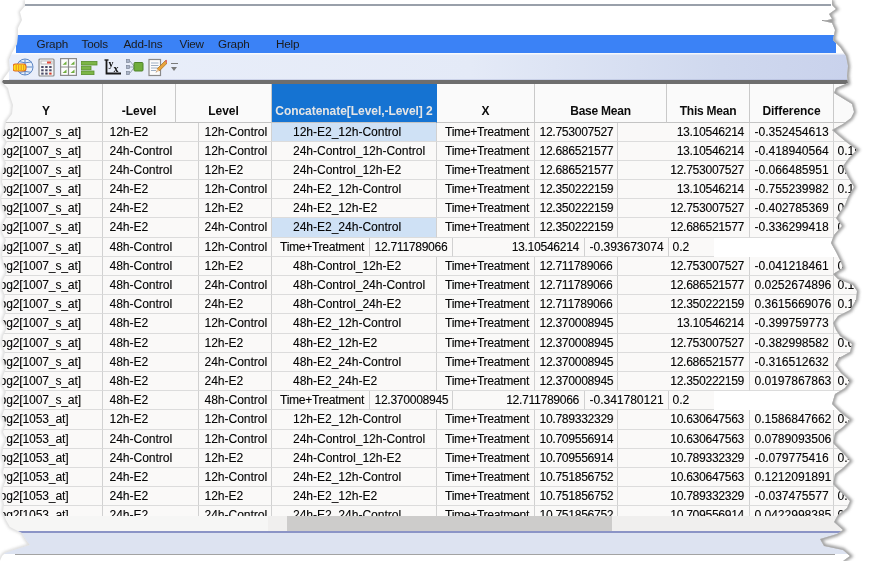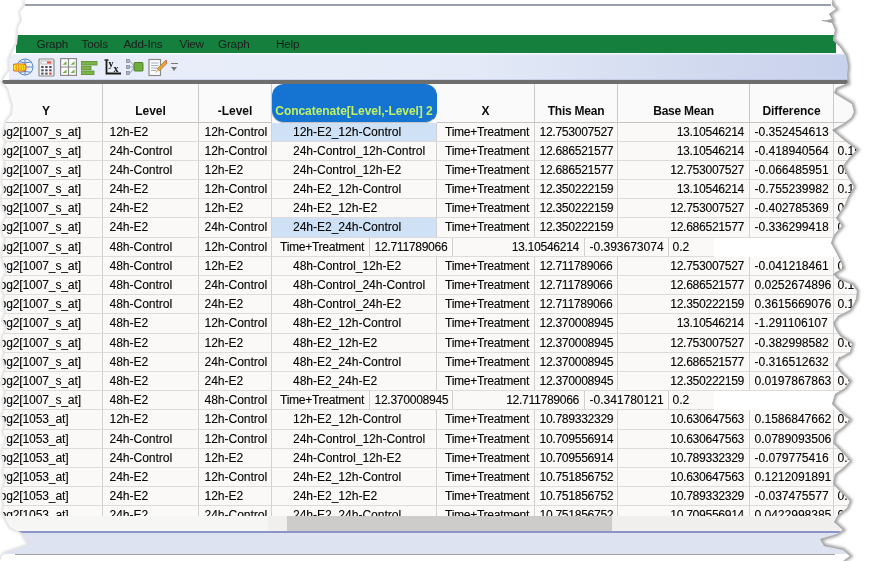--- a/index.html
+++ b/index.html
@@ -1,19 +1,19 @@
 <!DOCTYPE html>
 <html><head><meta charset="utf-8"><style>
 * { margin:0; padding:0; box-sizing:border-box; }
 html,body { background:#fff; }
 #shot { position:relative; width:872px; height:561px; overflow:hidden; background:#fff;
   font-family:"Liberation Sans",sans-serif; }
 .topline { position:absolute; left:25px; top:4.2px; width:806px; height:1.5px; background:#99a0aa; }
 .topdash { position:absolute; left:822px; top:19.5px; width:10px; height:1.4px; background:#9a9a9a; }
-.menubar { position:absolute; left:16px; top:34.5px; width:820px; height:18.5px; background:#15803d; }
+.menubar { position:absolute; left:16px; top:34.5px; width:820px; height:18.5px; background:#3b82f6; }
 .mi { position:absolute; top:2.5px; font-size:11.7px; letter-spacing:-0.2px; color:#1b1b1b; }
 .toolbar { position:absolute; left:9px; top:53px; width:839px; height:27px;
   background:linear-gradient(90deg,#eaeffa 0%,#e4eaf7 55%,#cfd8ee 85%,#c9d2ec 100%); box-shadow:inset 0 1.5px 0 rgba(255,255,255,0.75), inset 0 -1px 0 rgba(160,170,205,0.35); border-radius:3px 0 0 0; }
 .tbi { position:absolute; top:58px; }
 .darkband { position:absolute; left:2px; top:80px; width:846px; height:4.2px; background:#6e6e6e; }
 
 #tbl { position:absolute; left:-10px; top:84px; width:895px; height:441.7px; }
 #tclip { position:absolute; left:0; top:84px; width:872px; height:432.5px; overflow:hidden; }
 .thead { display:flex; height:38.5px; background:#fafafa; }
 .th { font-weight:bold; font-size:12px; letter-spacing:-0.05px; color:#0c0c0c; display:flex;
@@ -26,21 +26,21 @@
 .c0 { width:113px; padding-left:7px; letter-spacing:-0.1px; }
 .c1 { width:96px; padding-left:6.5px; }
 .c2 { width:73px; padding-left:5.5px; }
 .c3 { width:165px; padding-left:21px; }
 .c4 { width:98px; padding-left:8px; letter-spacing:-0.25px; }
 .c5 { width:83px; padding-left:4.5px; letter-spacing:-0.25px; }
 .c6 { width:132px; text-align:right; padding-right:5px; letter-spacing:-0.25px; }
 .c7 { width:84px; padding-left:4.5px; }
 .c8 { width:45px; padding-left:3.5px; border-right:none; }
 .hl { background:#cfe1f5; }
-.th.blue { background:#1573d2; color:#bef264; border-right-color:#1573d2;border-radius:12px; }
+.th.blue { background:#1573d2; color:#e5e5e5; border-right-color:#1573d2; }
 
 .scrollwrap { position:absolute; left:0; top:515.5px; width:872px; height:16px; background:#f6f6f5; }
 .sctrack { position:absolute; left:268px; top:0; width:604px; height:16px; background:#f0efee; }
 .scthumb { position:absolute; left:287px; top:0; width:325px; height:16px; background:#cdcccb; }
 .blueline { position:absolute; left:0; top:531.3px; width:872px; height:1.7px; background:#8b94c6; }
 .band { position:absolute; left:0; top:533px; width:872px; height:20.5px; background:#dde3f1; }
 .grayline { position:absolute; left:15px; top:553.8px; width:820px; height:1.4px; background:#a3a3a3; }
 </style></head><body>
 <div id="shot">
   <div class="topline"></div>
@@ -115,26 +115,26 @@
  </g>
 </svg>
 <div style="position:absolute;left:171px;top:62.5px;width:7px;height:1.5px;background:#7a7a7a"></div>
 <div style="position:absolute;left:171px;top:66.5px;width:0;height:0;border-left:3.5px solid transparent;border-right:3.5px solid transparent;border-top:4px solid #7a7a7a"></div>
 
   <div class="darkband"></div>
   <div id="tclip">
       <div id="tbl" style="top:0">
     <div class="thead">
       <div class="th c0" style="padding:0 0 4px 0">Y</div>
+      <div class="th c2" style="padding:0 0 4px 0">-Level</div>
       <div class="th c1" style="padding:0 0 4px 0">Level</div>
-      <div class="th c2" style="padding:0 0 4px 0">-Level</div>
       <div class="th c3 blue" style="padding:0 0 4px 0">Concatenate[Level,-Level] 2</div>
       <div class="th c4" style="padding:0 0 4px 0">X</div>
+      <div class="th c6" style="padding:0 0 4px 0;justify-content:center">Base Mean</div>
       <div class="th c5" style="padding:0 0 4px 0">This Mean</div>
-      <div class="th c6" style="padding:0 0 4px 0;justify-content:center">Base Mean</div>
       <div class="th c7" style="padding:0 0 4px 0">Difference</div>
       <div class="th c8" style="padding:0 0 4px 0;border-right:none"></div>
     </div>
 <div class="tr">
           <div class="c c0">log2[1007_s_at]</div>
           <div class="c c1">12h-E2</div>
           <div class="c c2">12h-Control</div>
           <div class="c c3 hl">12h-E2_12h-Control</div>
           <div class="c c4">Time+Treatment</div>
           <div class="c c5">12.753007527</div>
@@ -241,21 +241,21 @@
           <div class="c c8">0.16</div>
         </div>
 <div class="tr">
           <div class="c c0">log2[1007_s_at]</div>
           <div class="c c1">48h-E2</div>
           <div class="c c2">12h-Control</div>
           <div class="c c3">48h-E2_12h-Control</div>
           <div class="c c4">Time+Treatment</div>
           <div class="c c5">12.370008945</div>
           <div class="c c6">13.10546214</div>
-          <div class="c c7">-1.291106107</div>
+          <div class="c c7">-0.399759773</div>
           <div class="c c8">0.3</div>
         </div>
 <div class="tr">
           <div class="c c0">log2[1007_s_at]</div>
           <div class="c c1">48h-E2</div>
           <div class="c c2">12h-E2</div>
           <div class="c c3">48h-E2_12h-E2</div>
           <div class="c c4">Time+Treatment</div>
           <div class="c c5">12.370008945</div>
           <div class="c c6">12.753007527</div>

